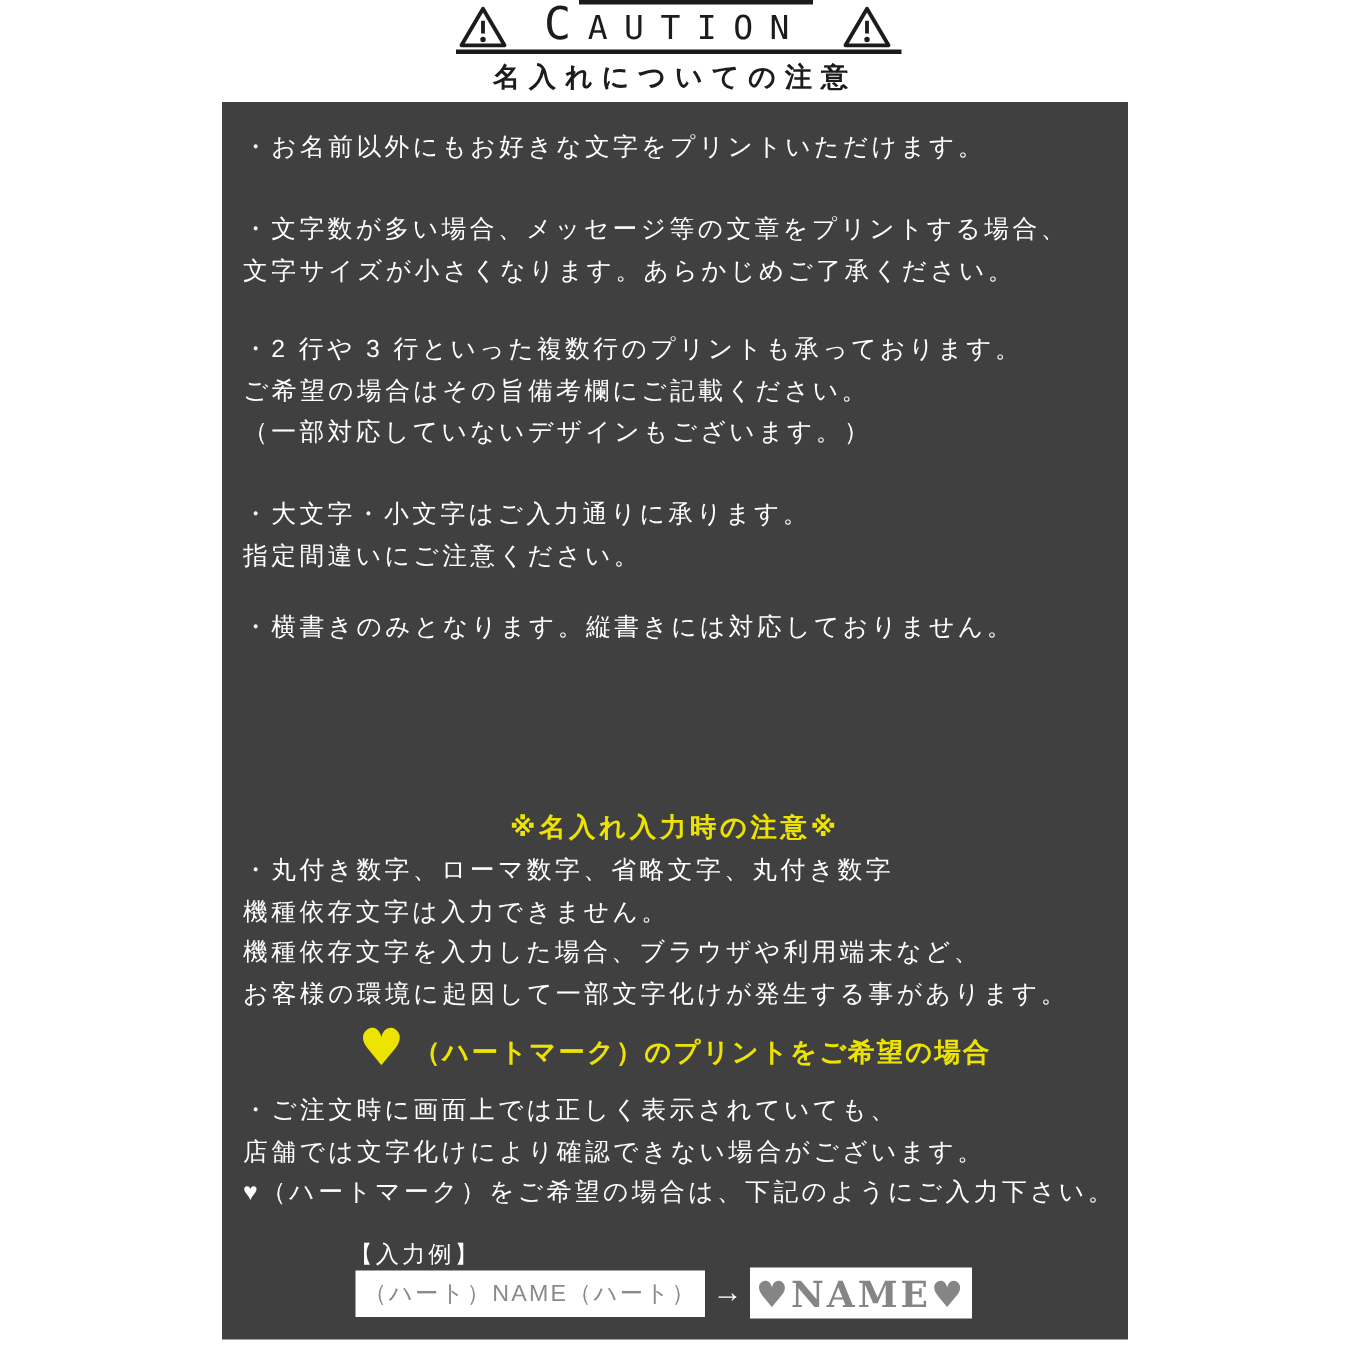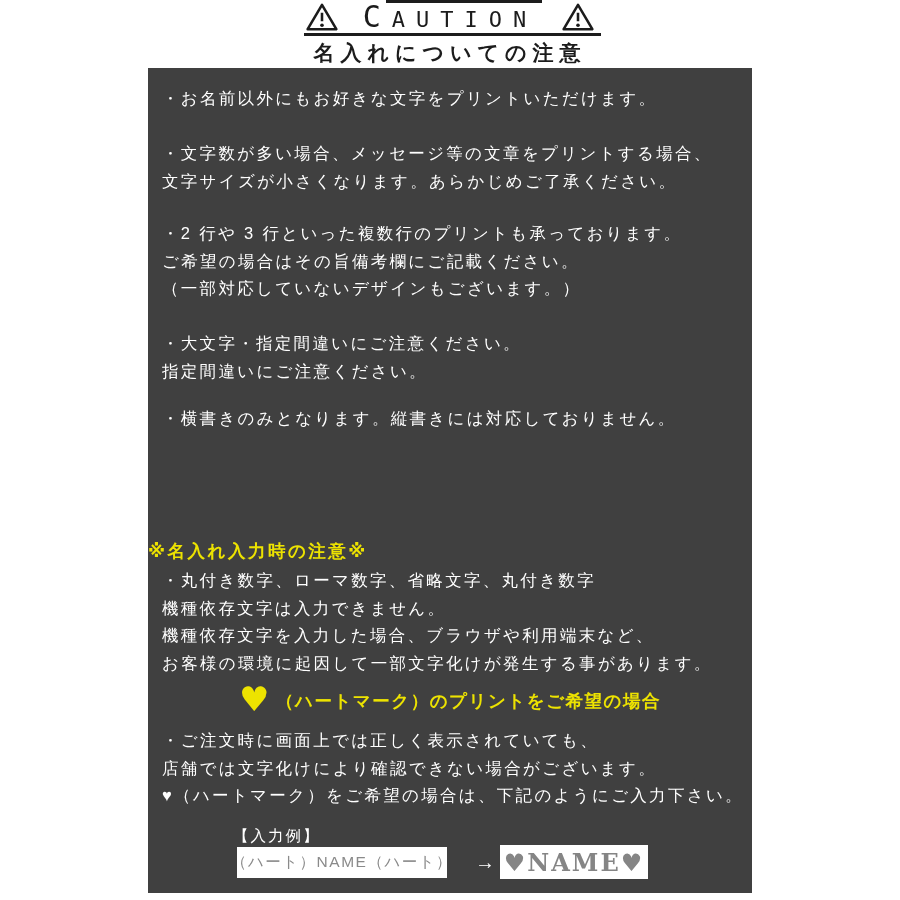--- a/index.html
+++ b/index.html
@@ -4,46 +4,46 @@
 <style>
   html,body{margin:0;padding:0;}
   body{
     width:900px;height:900px;position:relative;background:#ffffff;
     font-family:"Liberation Sans","DejaVu Sans",sans-serif;
     overflow:hidden;
   }
   
   .top-crop-line{position:absolute;left:386px;top:0;width:156px;height:3px;background:#1c1c1c;}
   .caution-row{position:absolute;left:0;top:2px;width:100%;height:32px;
-    display:flex;justify-content:center;gap:24px;}
+    display:flex;justify-content:center;align-items:center;gap:24px;}
   .caution-text{display:block;font-family:"DejaVu Sans Mono","Liberation Mono",monospace;
     font-size:22px;letter-spacing:11px;color:#1c1c1c;line-height:30px;}
   .caution-text::first-letter{font-size:30px;}
   .tri{display:block;}
   .header-divider{position:absolute;left:304px;top:33px;width:297px;height:3px;background:#1c1c1c;}
   .subtitle{position:absolute;left:0;top:39px;width:100%;text-align:center;
-    font-size:21px;font-weight:bold;letter-spacing:6px;color:#1c1c1c;}
+    font-size:18px;font-weight:bold;letter-spacing:6px;color:#1c1c1c;}
   
   .panel{position:absolute;left:148px;top:68px;width:604px;height:825px;background:#404040;}
   .para{position:absolute;left:14px;right:8px;color:#ffffff;
     font-size:16.5px;line-height:27.5px;letter-spacing:2.3px;}
   .para .line{display:block;white-space:nowrap;}
   .p1{top:17px;}  .p2{top:72px;}  .p3{top:152px;} .p4{top:262px;}
   .p5{top:337px;} .p6{top:392px;} .p7{top:499px;} .p8{top:659px;}
-  .yellow-heading{position:absolute;left:0;right:0;top:470px;
+  .yellow-heading{position:absolute;left:0;right:0;top:470px;text-align:center;
     color:#ede300;font-weight:bold;font-size:17.5px;letter-spacing:2.5px;line-height:27px;}
   .heart-heading{position:absolute;left:0;right:0;top:618px;
     display:flex;justify-content:center;align-items:center;gap:5px;
     color:#ede300;font-weight:bold;font-size:17.5px;letter-spacing:1.5px;}
   .heart-heading .big-heart{font-size:34px;line-height:30px;font-weight:normal;
     font-family:"DejaVu Sans",sans-serif;transform:translateY(-2px);}
   
   .example-label{position:absolute;left:85px;top:758px;color:#ffffff;
     font-size:15.5px;letter-spacing:2px;font-weight:normal;}
-  .input-box{position:absolute;left:89px;top:779px;width:210px;height:31px;background:#ffffff;
+  .input-box{position:absolute;left:89px;top:779px;width:233px;height:31px;background:#ffffff;
     display:flex;align-items:center;justify-content:center;
     color:#8a8a8a;font-size:15.5px;letter-spacing:1.5px;white-space:nowrap;}
   .arrow{position:absolute;left:322px;top:779px;width:30px;height:31px;
     display:flex;align-items:center;justify-content:center;
     color:#ffffff;font-size:20px;font-weight:bold;}
   .output-box{position:absolute;left:352px;top:777px;width:148px;height:34px;background:#ffffff;
     display:flex;align-items:center;justify-content:center;
     color:#858585;font-family:"DejaVu Serif","Liberation Serif",serif;
     font-weight:bold;font-size:24px;letter-spacing:2px;white-space:nowrap;}
 </style>
@@ -81,21 +81,21 @@
   <div class="para p2">
       <div class="line">・文字数が多い場合、メッセージ等の文章をプリントする場合、</div>
       <div class="line">文字サイズが小さくなります。あらかじめご了承ください。</div>
     </div>
   <div class="para p3">
       <div class="line">・2 行や 3 行といった複数行のプリントも承っております。</div>
       <div class="line">ご希望の場合はその旨備考欄にご記載ください。</div>
       <div class="line">（一部対応していないデザインもございます。）</div>
     </div>
   <div class="para p4">
-      <div class="line">・大文字・指定間違いにご注意ください。</div>
+      <div class="line">・大文字・小文字はご入力通りに承ります。</div>
       <div class="line">指定間違いにご注意ください。</div>
     </div>
   <div class="para p5">
       <div class="line">・横書きのみとなります。縦書きには対応しておりません。</div>
     </div>
 
   <div class="yellow-heading">※名入れ入力時の注意※</div>
 
   <div class="para p7">
       <div class="line">・丸付き数字、ローマ数字、省略文字、丸付き数字</div>

